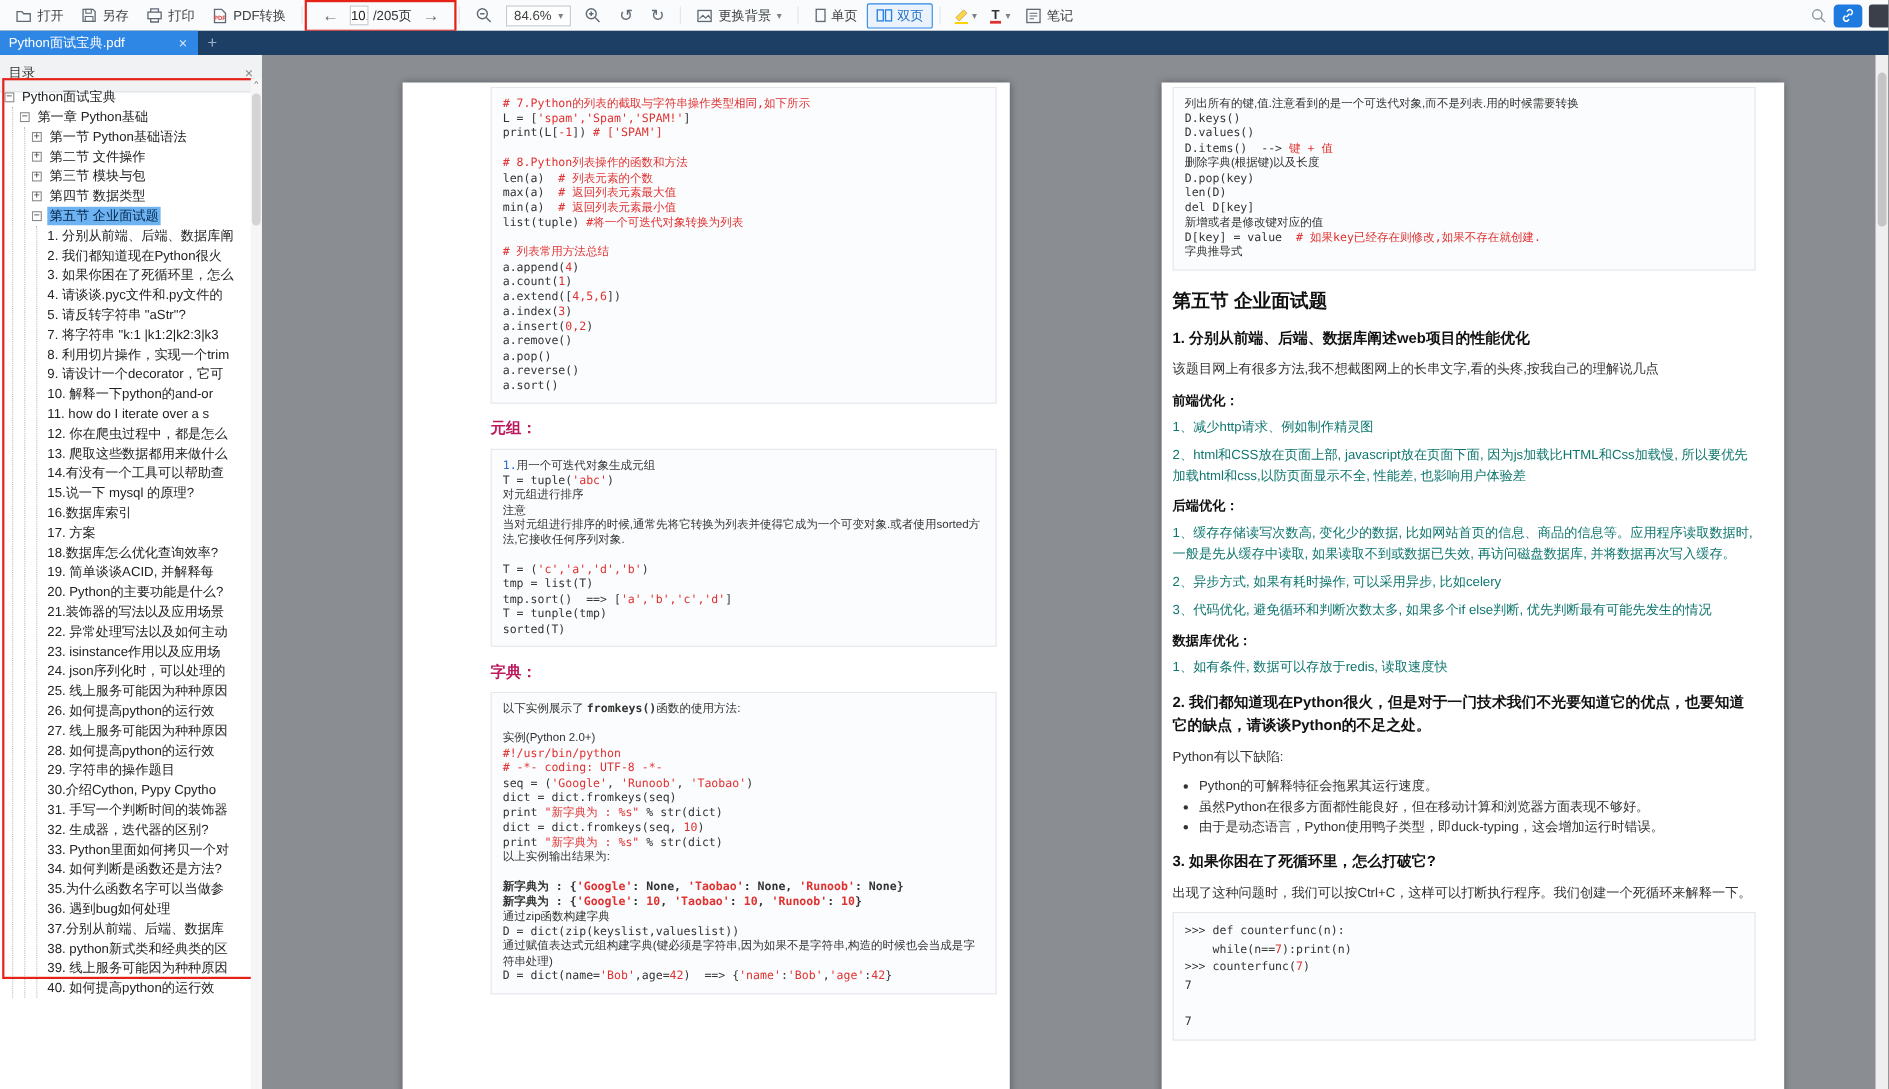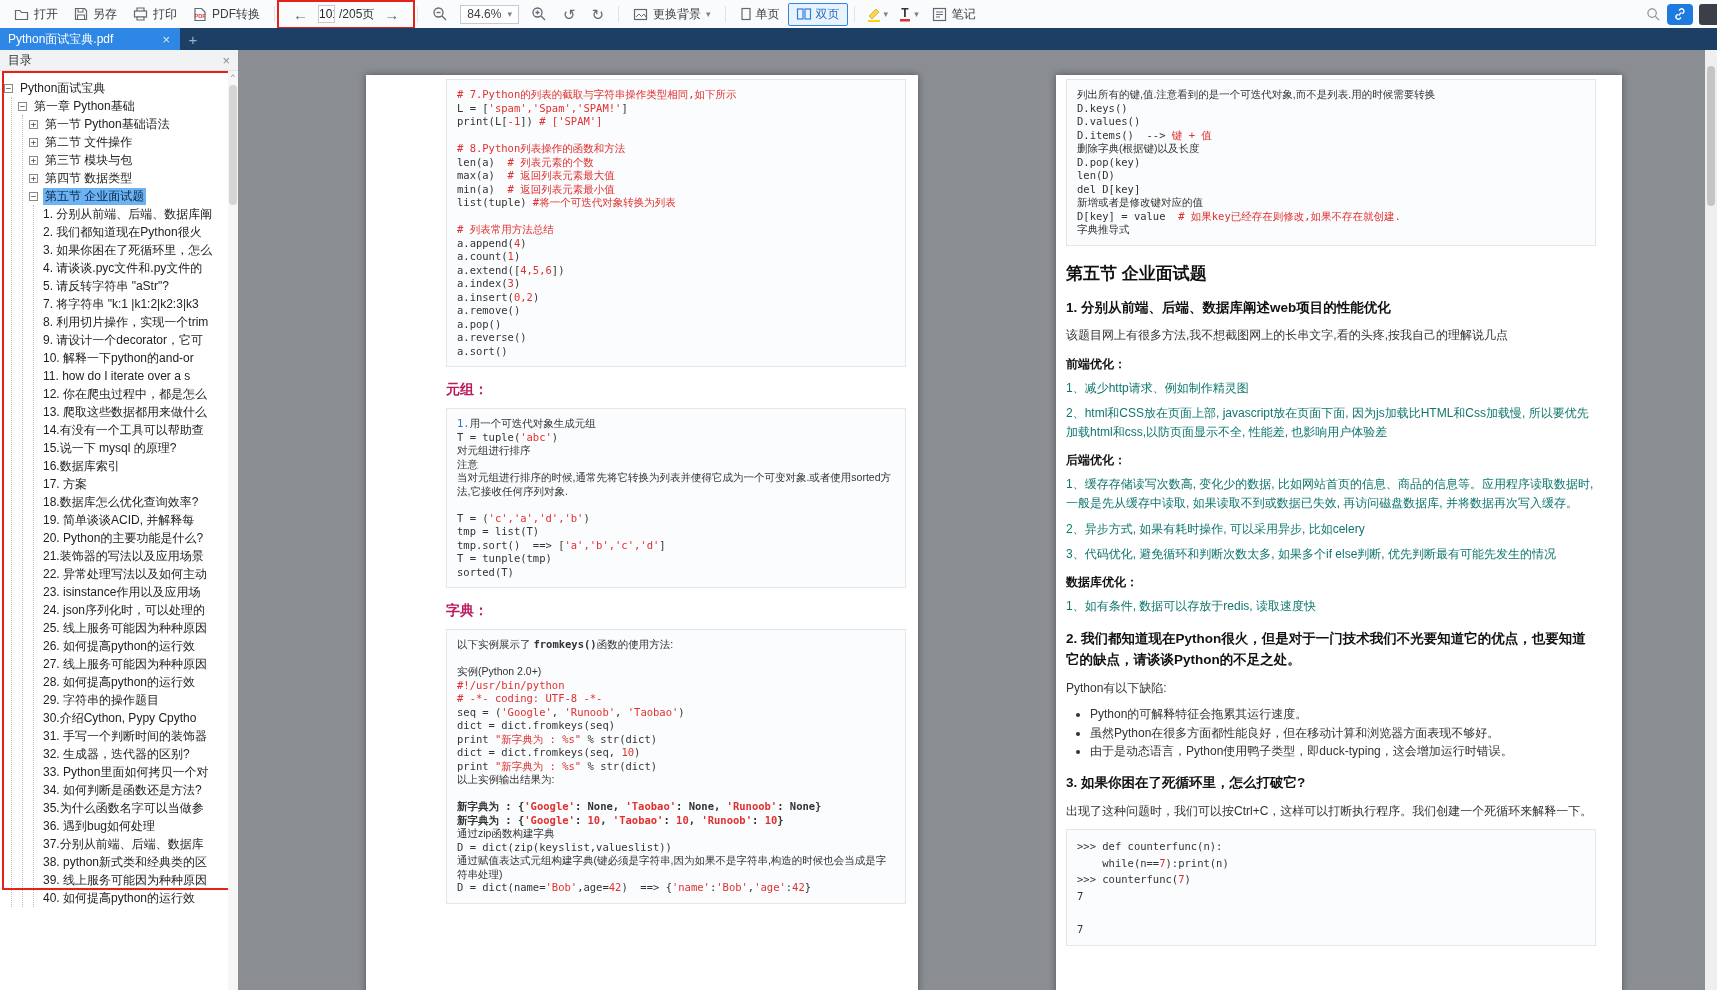--- a/index.html
+++ b/index.html
@@ -32,21 +32,21 @@
   .blue-app { width:26px; height:21px; background:#1f7ae0; border-radius:4px; display:flex; align-items:center; justify-content:center; }
   .dark-app { width:20px; height:21px; background:#3a3f4a; border-radius:3px; margin-right:-8px; }
   
   #tabbar { position:absolute; left:0; top:28px; width:100%; height:22px; background:#1d3f66; display:flex; align-items:stretch; z-index:30; }
   .tab { width:180px; background:#2e86e5; color:#fff; display:flex; align-items:center; padding:0 8px; font-size:12px; gap:6px; }
   .tab-title { flex:1; overflow:hidden; white-space:nowrap; }
   .tab-close { font-size:13px; color:#dce9f8; padding:0 2px; }
   .tab-add { width:26px; display:flex; align-items:center; justify-content:center; color:#9fb3c8; font-size:15px; }
   
   #sidebar { position:absolute; left:0; top:50px; width:238px; bottom:0; background:#fff; z-index:20; }
-  .sb-header { height:21px; background:#f1f2f4; border-bottom:1px solid #e0e2e5; display:flex; align-items:center; padding:0 8px; font-size:12px; color:#333; }
+  .sb-header { height:34px; background:#f1f2f4; border-bottom:1px solid #e0e2e5; display:flex; align-items:center; padding:0 8px; font-size:12px; color:#333; }
   .sb-close { margin-left:auto; color:#888; font-size:13px; }
   .toc-anno { position:absolute; left:2px; top:21px; width:230px; height:819px; border:2px solid #e62117; pointer-events:none; z-index:25; }
   .toc-body { position:absolute; left:0; top:21px; right:10px; bottom:0; overflow:hidden; padding:8px 0 0 4px; font-size:12px; color:#222; }
   .trow { display:flex; align-items:center; height:18px; white-space:nowrap; overflow:hidden; }
   .tbox { flex:0 0 auto; width:9px; height:9px; border:1px solid #8a8a8a; background:#fff; color:#444;
           font-size:9px; line-height:7px; text-align:center; margin-right:5px; font-family:"DejaVu Sans Mono",monospace; }
   .tlabel { padding:0 2px; overflow:hidden; white-space:nowrap; }
   .t-indent1 { margin-left:7px; border-left:1px dotted #bcbcbc; padding-left:6px; }
   .t-indent2 { margin-left:4px; border-left:1px dotted #bcbcbc; padding-left:6px; }
   .qwrap { margin-left:4px; border-left:1px dotted #bcbcbc; padding-left:9px; }

